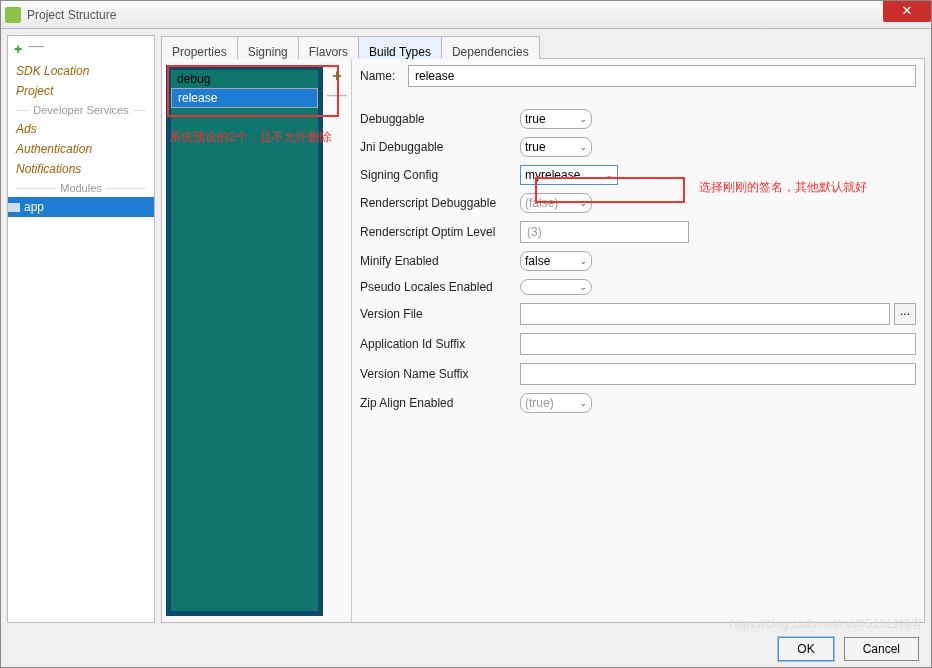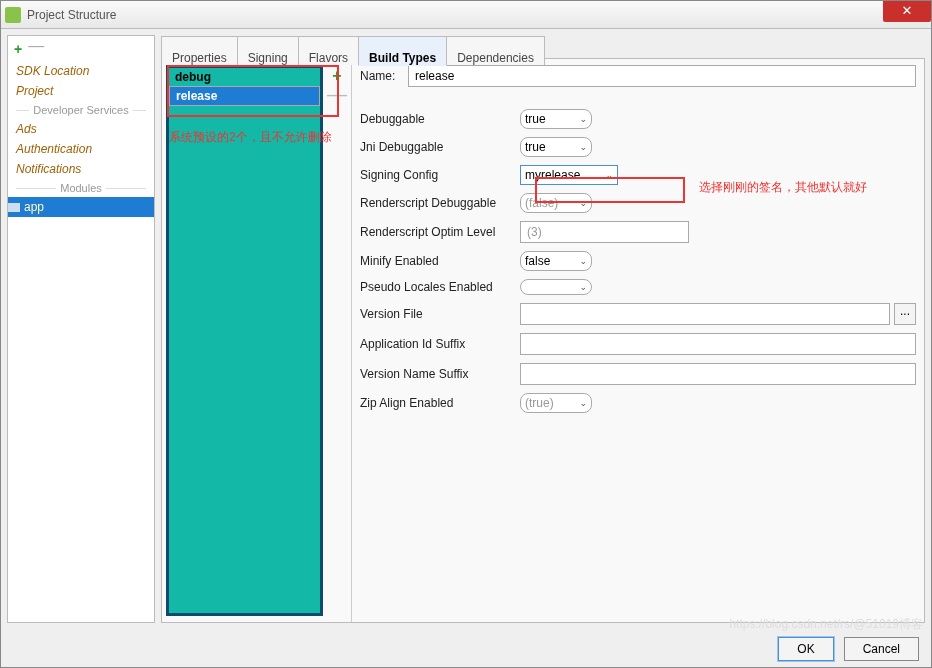--- a/index.html
+++ b/index.html
@@ -13,25 +13,25 @@
 .sidebar-top { display:flex; gap:6px; padding: 2px 6px 4px; }
 .plus { color: #2a9d2a; font-weight: bold; font-size: 14px; }
 .minus { color: #aaa; font-size: 16px; line-height: 10px; }
 .side-item { padding: 3px 8px; color: #a16207; cursor: default; font-style: italic; }
 .side-head { padding: 3px 4px; color: #999; font-size: 11px; display:flex; align-items:center; }
 .side-head::before, .side-head::after { content:""; flex:1; border-top:1px solid #ddd; margin:0 4px;}
 .side-sel { background: #1e7dd2; color: #fef9c3; padding: 3px 0;}
 .side-sel .folder-icon { display:inline-block; width:12px; height:9px; background:#cde; margin-right:4px; vertical-align:middle;}
 .center { flex: 1; display:flex; flex-direction:column; }
 .tabs { display:flex; border-bottom:1px solid #bbb; height:24px; }
-.tab { padding: 14px 10px; border:1px solid #bbb; border-bottom:none; background:#f6f6f6; margin-right:-1px; color:#444; position:relative; top:1px;}
-.tab.active { background:#e8f0fb; color:#000; border-bottom:1px solid #e8f0fb; z-index:2;font-weight:bold;}
+.tab { padding: 8px 10px; border:1px solid #bbb; border-bottom:none; background:#f6f6f6; margin-right:-1px; color:#444; position:relative; top:1px;}
+.tab.active { background:#e8f0fb; color:#000; border-bottom:1px solid #e8f0fb; z-index:2;}
 .content { flex:1; display:flex; border:1px solid #bbb; border-top:none; background:#f9f9f9; }
 .buildlist-wrap { width:190px; border-right:1px solid #ccc; padding:6px 4px; display:flex; gap:4px;}
-.buildlist { flex:1; background:#14b8a6; border:3px solid #0c4a6e;font-weight:bold; }
+.buildlist { flex:1; background:#0f766e; border:5px solid #0c4a6e; }
 .buildlist .li { padding:2px 6px; }
 .buildlist .li.sel { background:#1e7dd2; color:#fff; }
 .buildctl { display:flex; flex-direction:column; gap:4px; align-items:center; padding-top:2px;}
 .buildctl .plus { color:#2a9d2a; font-size:16px;}
 .buildctl .minus { color:#bbb; font-size:20px;}
 .props { flex:1; padding:6px 8px; }
 .row { display:flex; align-items:center; margin-bottom:8px; }
 .row label { width:160px; color:#222; }
 .row1 label { width:48px; }
 .row input[type=text] { flex:1; border:1px solid #aaa; padding:3px 6px; background:#fff;}

